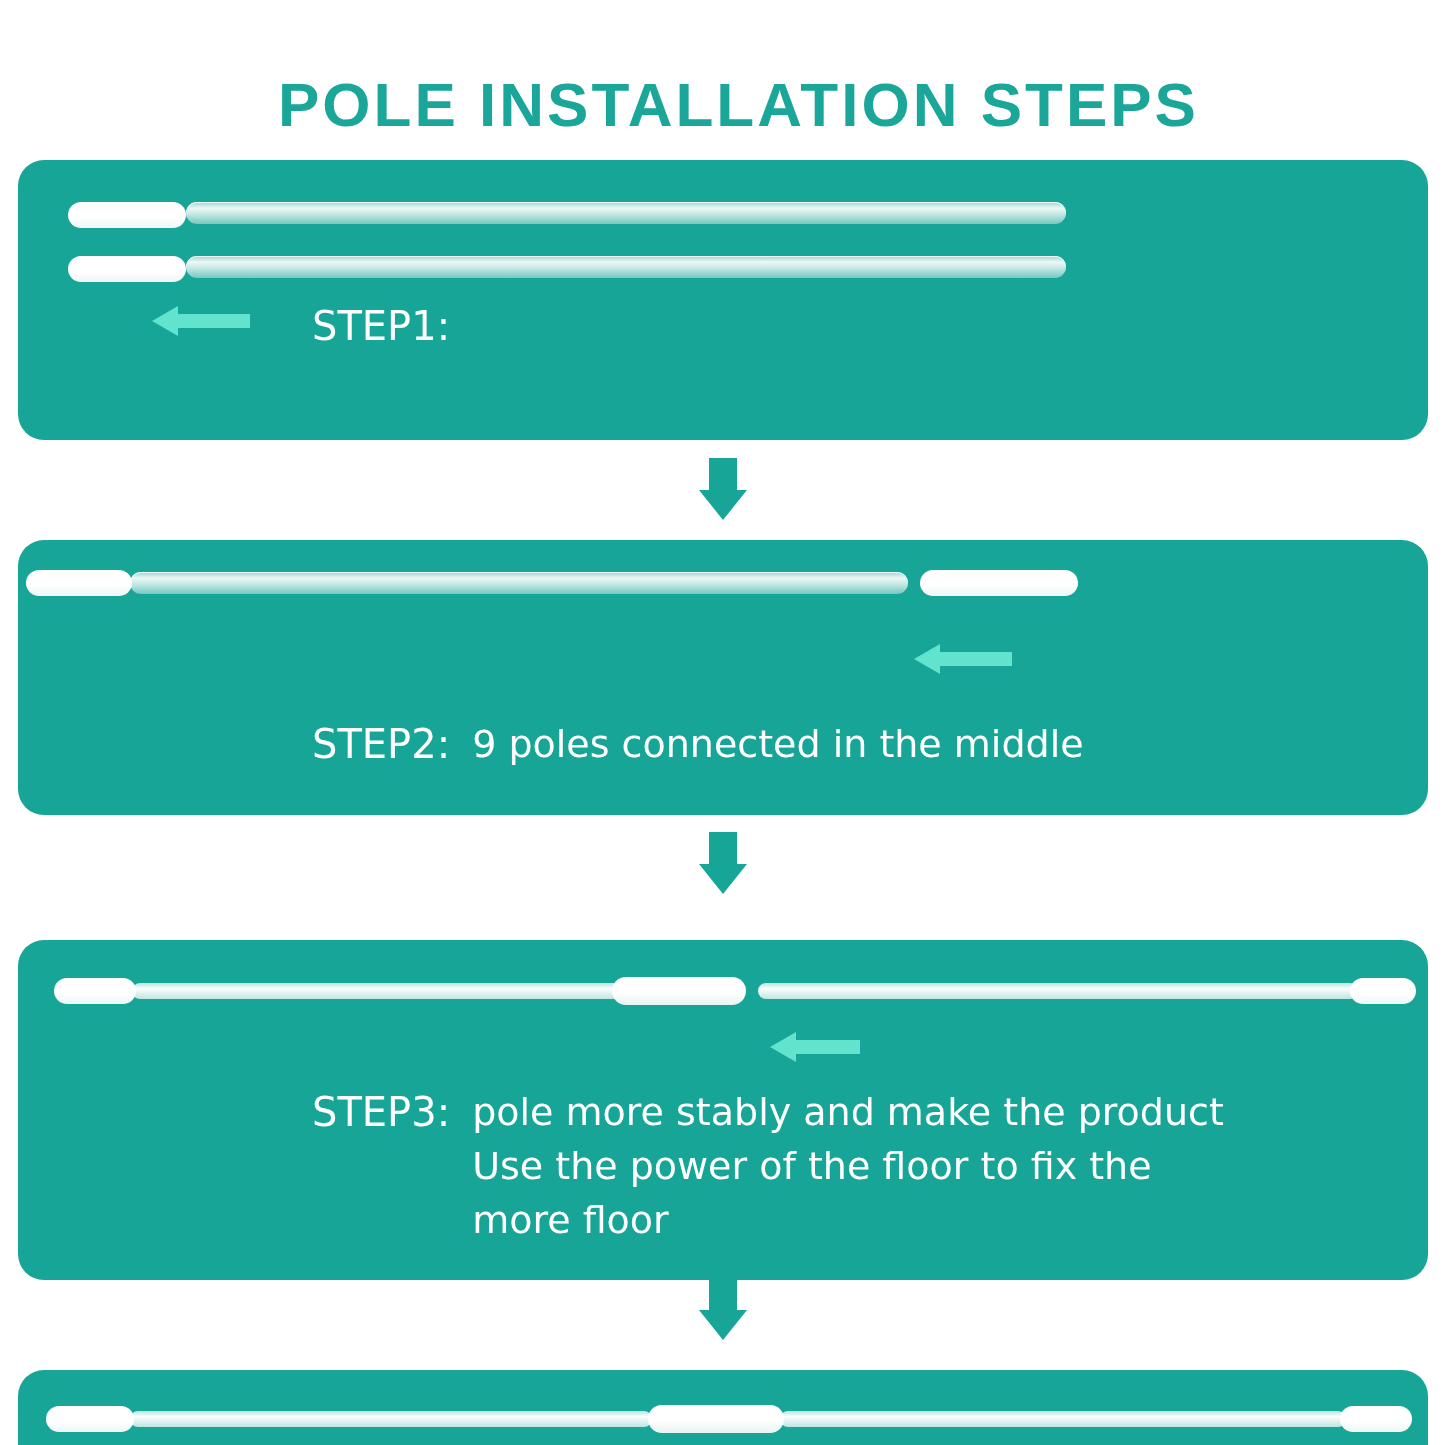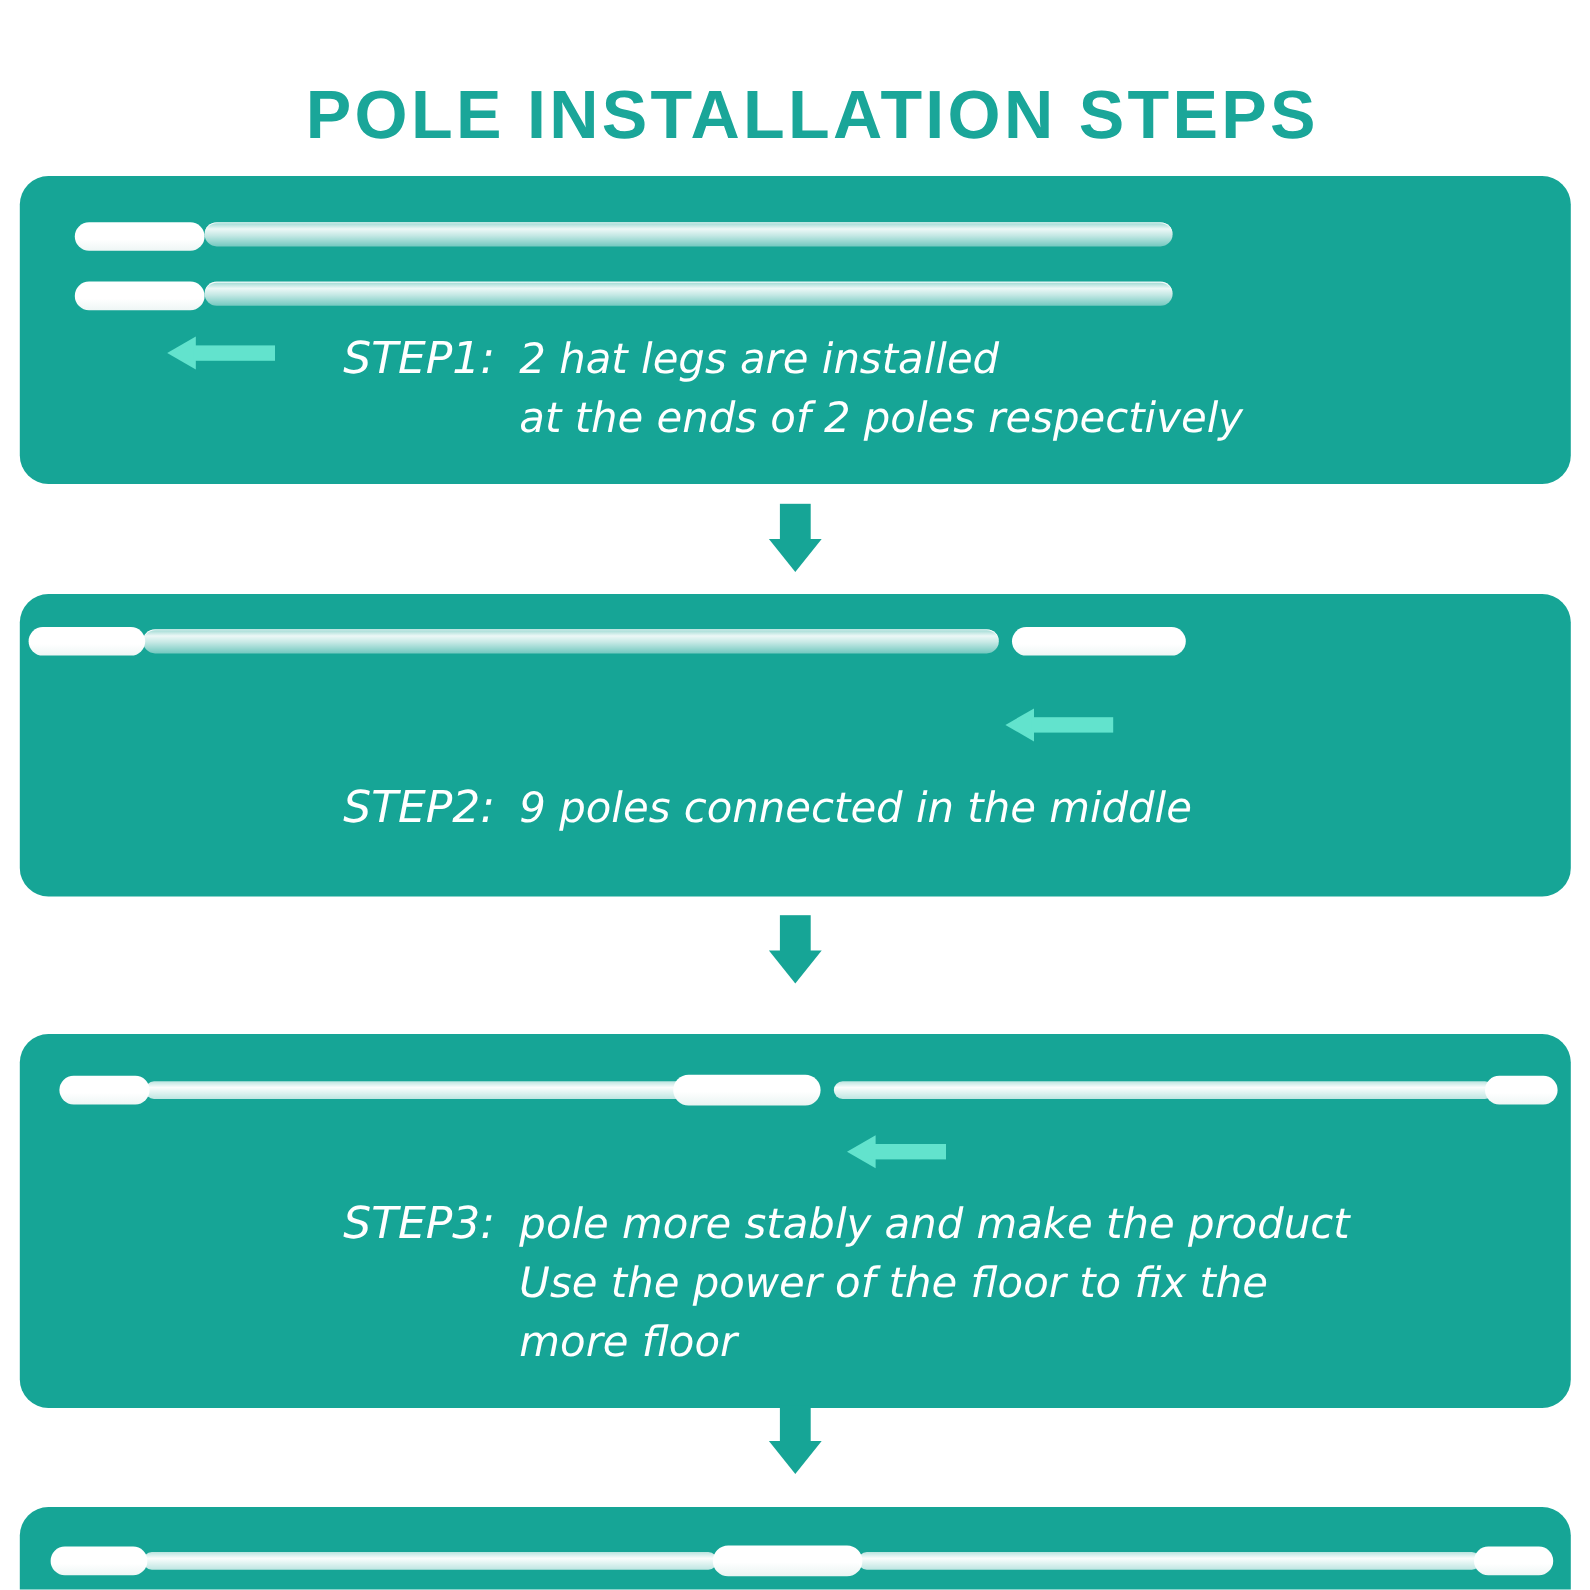--- a/index.html
+++ b/index.html
@@ -37,21 +37,20 @@
     margin-top: 40px;
   }
 
   
   .panel {
     position: absolute;
     left: 18px;
     width: 1410px;
     background: #16a596;
     border-radius: 26px;
-    font-style: italic;
   }
   #panel1 { top: 160px;  height: 280px; }
   #panel2 { top: 540px;  height: 275px; }
   #panel3 { top: 920px;  height: 340px; margin-top: 20px; }
   #panel4 { top: 1370px; height: 120px; }
 
   
   .down-arrow {
     position: absolute;
     left: 699px;
@@ -192,24 +191,20 @@
       <div class="tube" style="left:140px; width:880px;"></div>
     </div>
 
     <div class="left-arrow" id="larrow1" style="left:134px; top:146px;">
       <div class="head"></div>
       <div class="shaft"></div>
     </div>
 
     <div class="step-block" style="left:294px; top:140px;">
       <div class="step-label">STEP1:</div>
-      <div class="step-text">
-        <div>2 hat legs are installed</div>
-        <div>at the ends of 2 poles respectively</div>
-      </div>
     </div>
   </div>
 
   <div class="down-arrow" id="arrow1">
     <div class="shaft"></div>
     <div class="head"></div>
   </div>
 
   <div class="panel" id="panel2">
 
@@ -217,21 +212,21 @@
       <div class="cap" style="left:8px; width:106px;"></div>
       <div class="tube" style="left:112px; top:2px; width:778px;"></div>
       <div class="cap" style="left:902px; width:158px;"></div>
     </div>
 
     <div class="left-arrow" id="larrow2" style="left:896px; top:104px;">
       <div class="head"></div>
       <div class="shaft"></div>
     </div>
 
-    <div class="step-block" style="left:294px; top:168px;text-align:right;">
+    <div class="step-block" style="left:294px; top:178px;text-align:right;">
       <div class="step-label">STEP2:</div>
       <div class="step-text">
         <div>9 poles connected in the middle</div>
       </div>
     </div>
   </div>
 
   <div class="down-arrow" id="arrow2">
     <div class="shaft"></div>
     <div class="head"></div>

